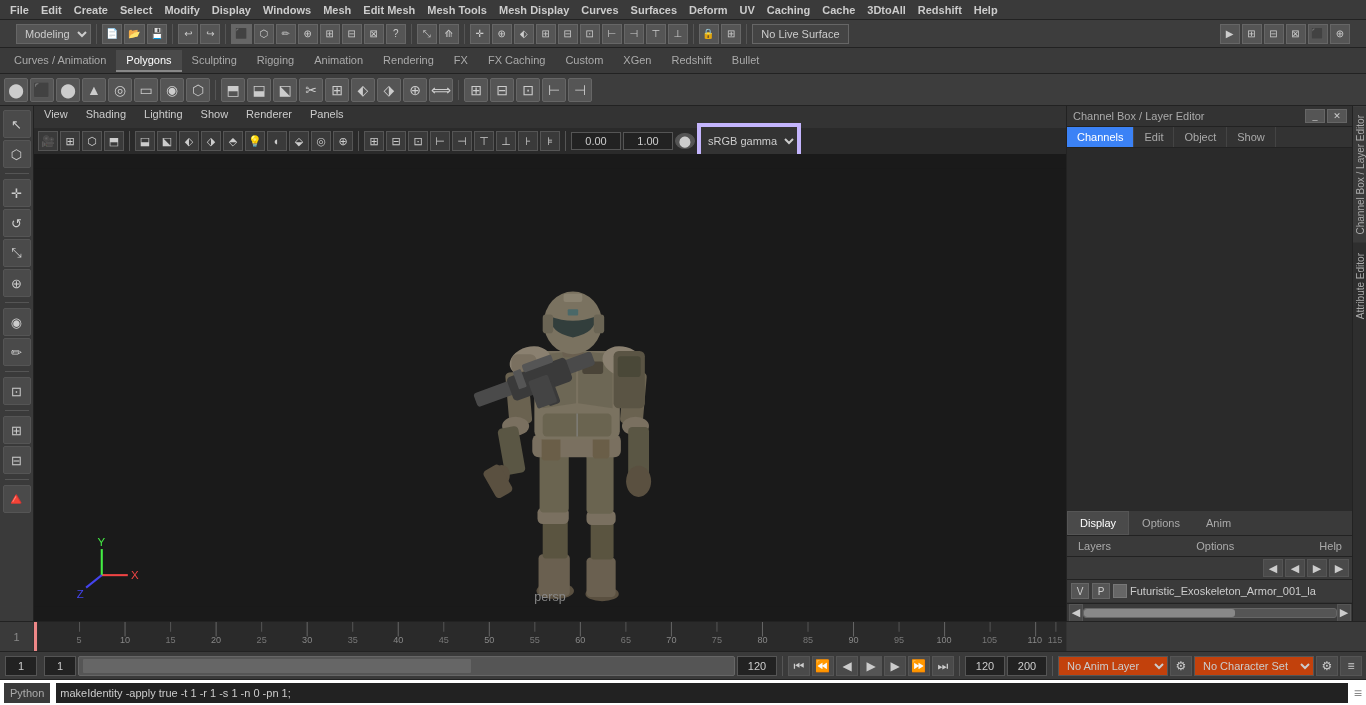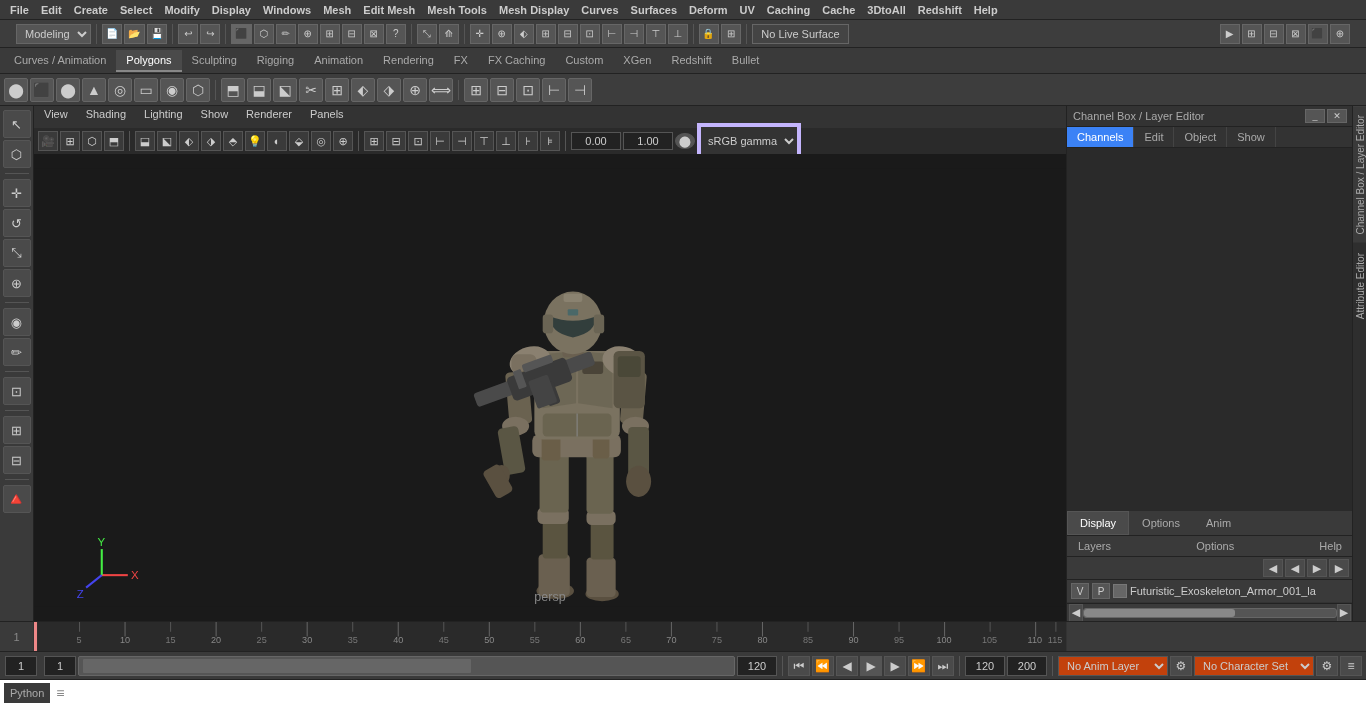--- a/index.html
+++ b/index.html
@@ -906,14 +906,15 @@
 
   <select class="bb-select" style="width:120px;">
     <option>No Character Set</option>
   </select>
   <button class="anim-btn">⚙</button>
   <button class="anim-btn">≡</button>
 </div>
 
 <div id="python-bar">
   <div class="py-label">Python</div>
+  <input class="py-input" type="text" value="makeIdentity -apply true -t 1 -r 1 -s 1 -n 0 -pn 1;" style="">
   <span class="py-icon">≡</span>
 </div>
 
 </body></html>

